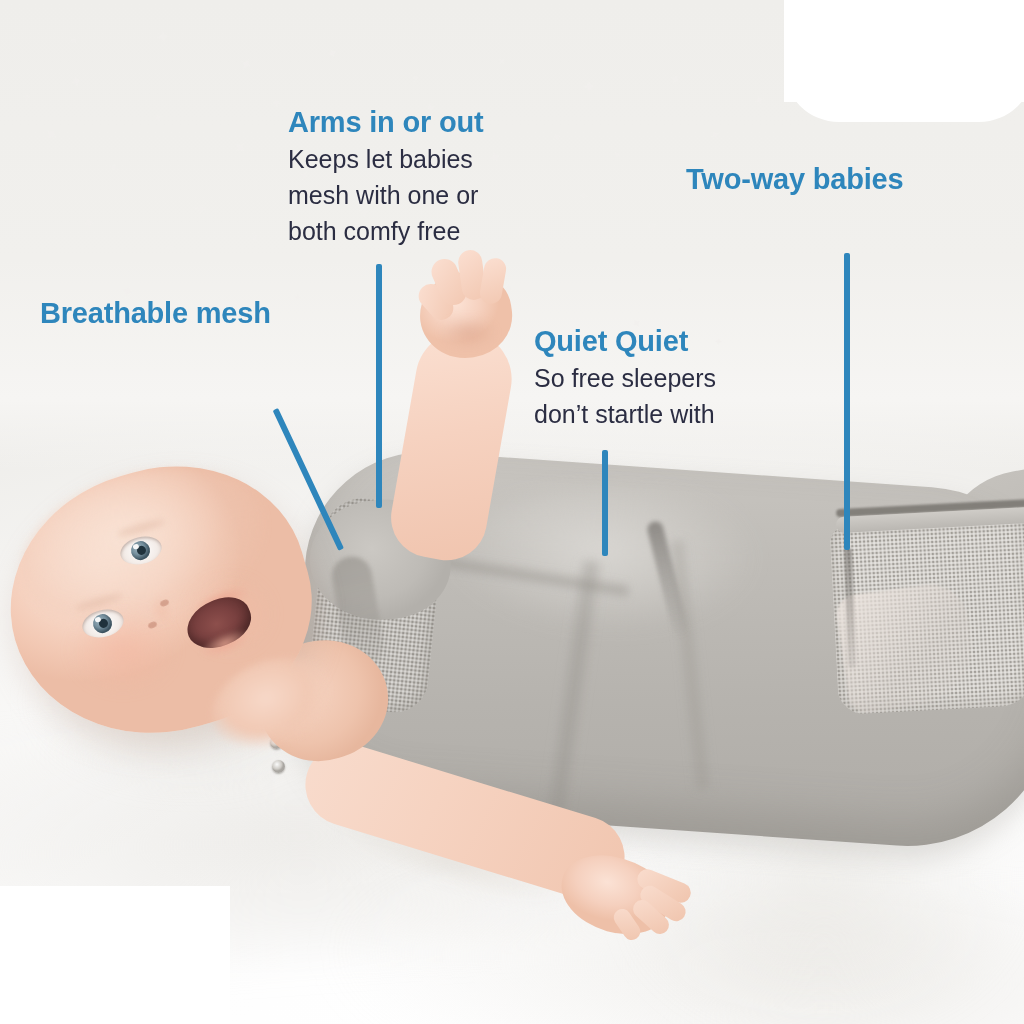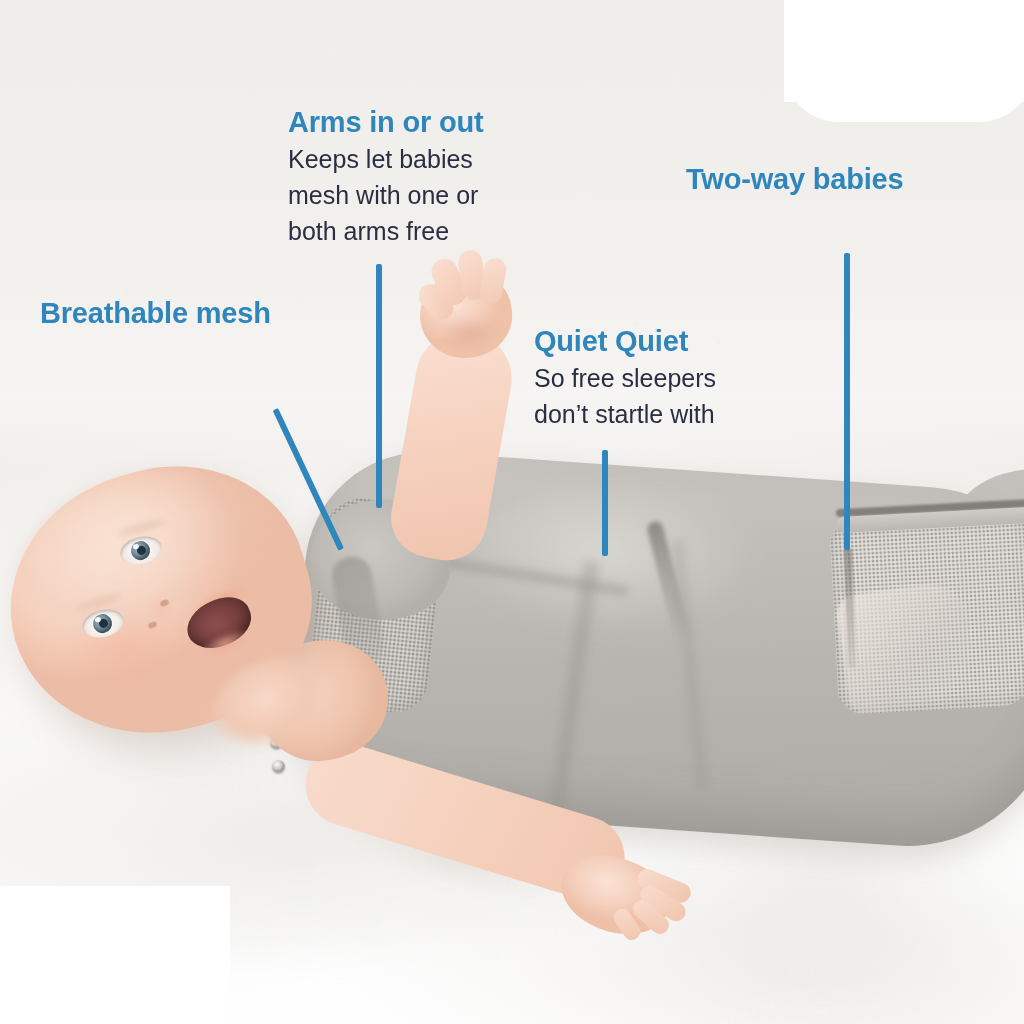--- a/index.html
+++ b/index.html
@@ -459,21 +459,21 @@
   <div class="line line-diag" style="left:278px;top:408px;width:155px;height:6px;transform:rotate(64.8deg);"></div>
   <div class="line" style="left:376px;top:264px;width:6px;height:244px;"></div>
   <div class="line" style="left:602px;top:450px;width:6px;height:106px;"></div>
   <div class="line" style="left:844px;top:253px;width:6px;height:297px;"></div>
 
   <div class="callout" style="left:288px;top:106px;">
     <div class="title" style="color:#2e86bc;font-size:29px;">Arms in or out</div>
     <div class="desc" style="color:#2b2d42;font-size:25px;line-height:36px;">
       <div>Keeps let babies</div>
       <div>mesh with one or</div>
-      <div>both arms free</div>
+      <div>both comfy free</div>
     </div>
   </div>
 
   <div class="callout" style="left:686px;top:163px;">
     <div class="title" style="color:#2e86bc;font-size:29px;">Two-way babies</div>
   </div>
 
   <div class="callout" style="left:40px;top:297px;">
     <div class="title" style="color:#2e86bc;font-size:29px;">Breathable mesh</div>
   </div>

